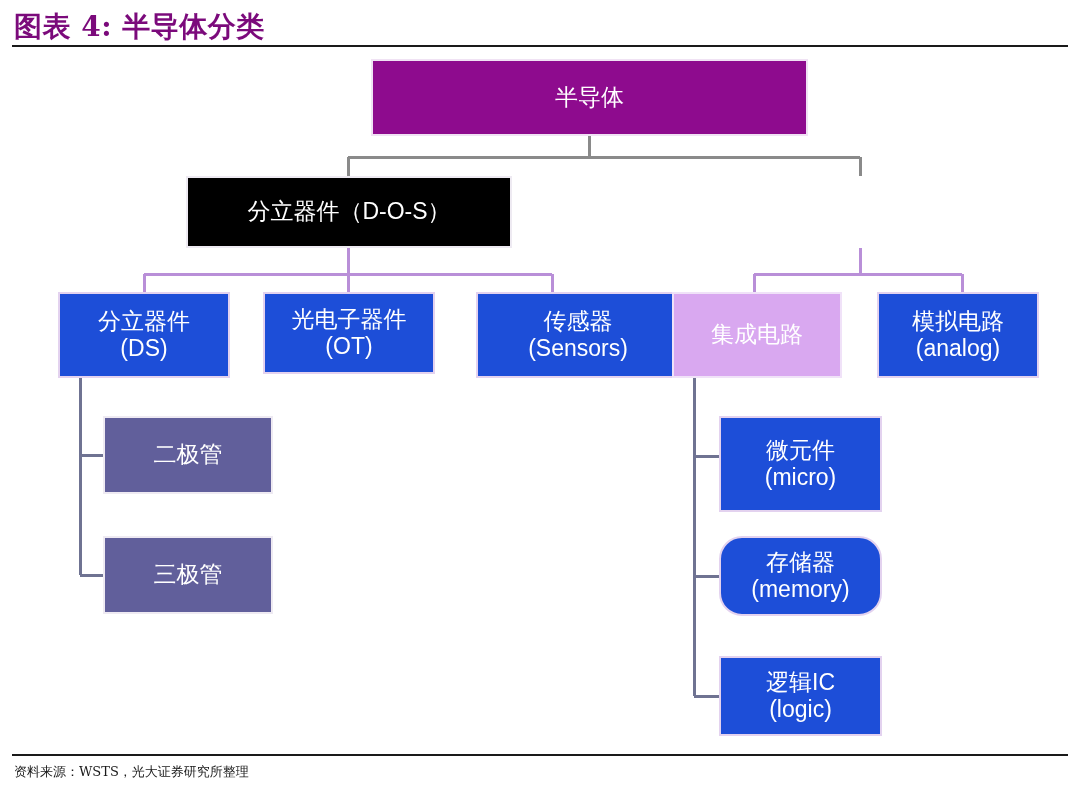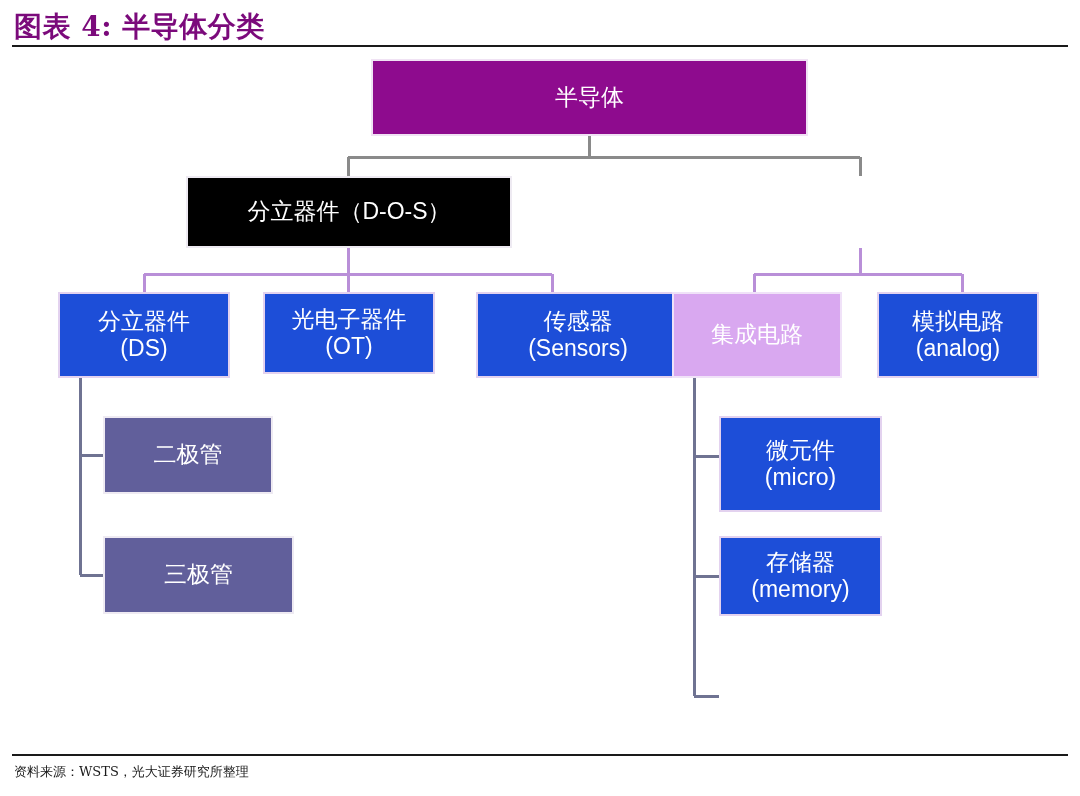--- a/index.html
+++ b/index.html
@@ -148,23 +148,25 @@
   <div class="node purple" style="left:263px; top:244px; width:172px; height:82px;">光电子器件
 (OT)</div>
   <div class="node purple" style="left:476px; top:244px; width:204px; height:86px;">传感器
 (Sensors)</div>
 
   <div class="node lav" style="left:672px; top:244px; width:170px; height:86px;">集成电路</div>
   <div class="node purple" style="left:877px; top:244px; width:162px; height:86px;">模拟电路
 (analog)</div>
 
   <div class="node slate" style="left:103px; top:368px; width:170px; height:78px;">二极管</div>
-  <div class="node slate" style="left:103px; top:488px; width:191px; height:78px;">三极管</div>
+  <div class="node slate" style="left:103px; top:488px; width:170px; height:78px;">三极管</div>
 
   <div class="node purple" style="left:719px; top:368px; width:163px; height:96px;">微元件
 (micro)</div>
-  <div class="node purple" style="left:719px; top:488px; width:163px; height:80px;">存储器
+  <div class="node purple" style="left:719px; top:488px; width:163px; height:80px;border-radius:23px;">存储器
 (memory)</div>
+  <div class="node purple" style="left:719px; top:608px; width:163px; height:80px;">逻辑IC
+(logic)</div>
 
 </div>
 
 <div id="footer-rule"></div>
 <div id="source-note">资料来源：WSTS，光大证券研究所整理</div>
 
 </body></html>

